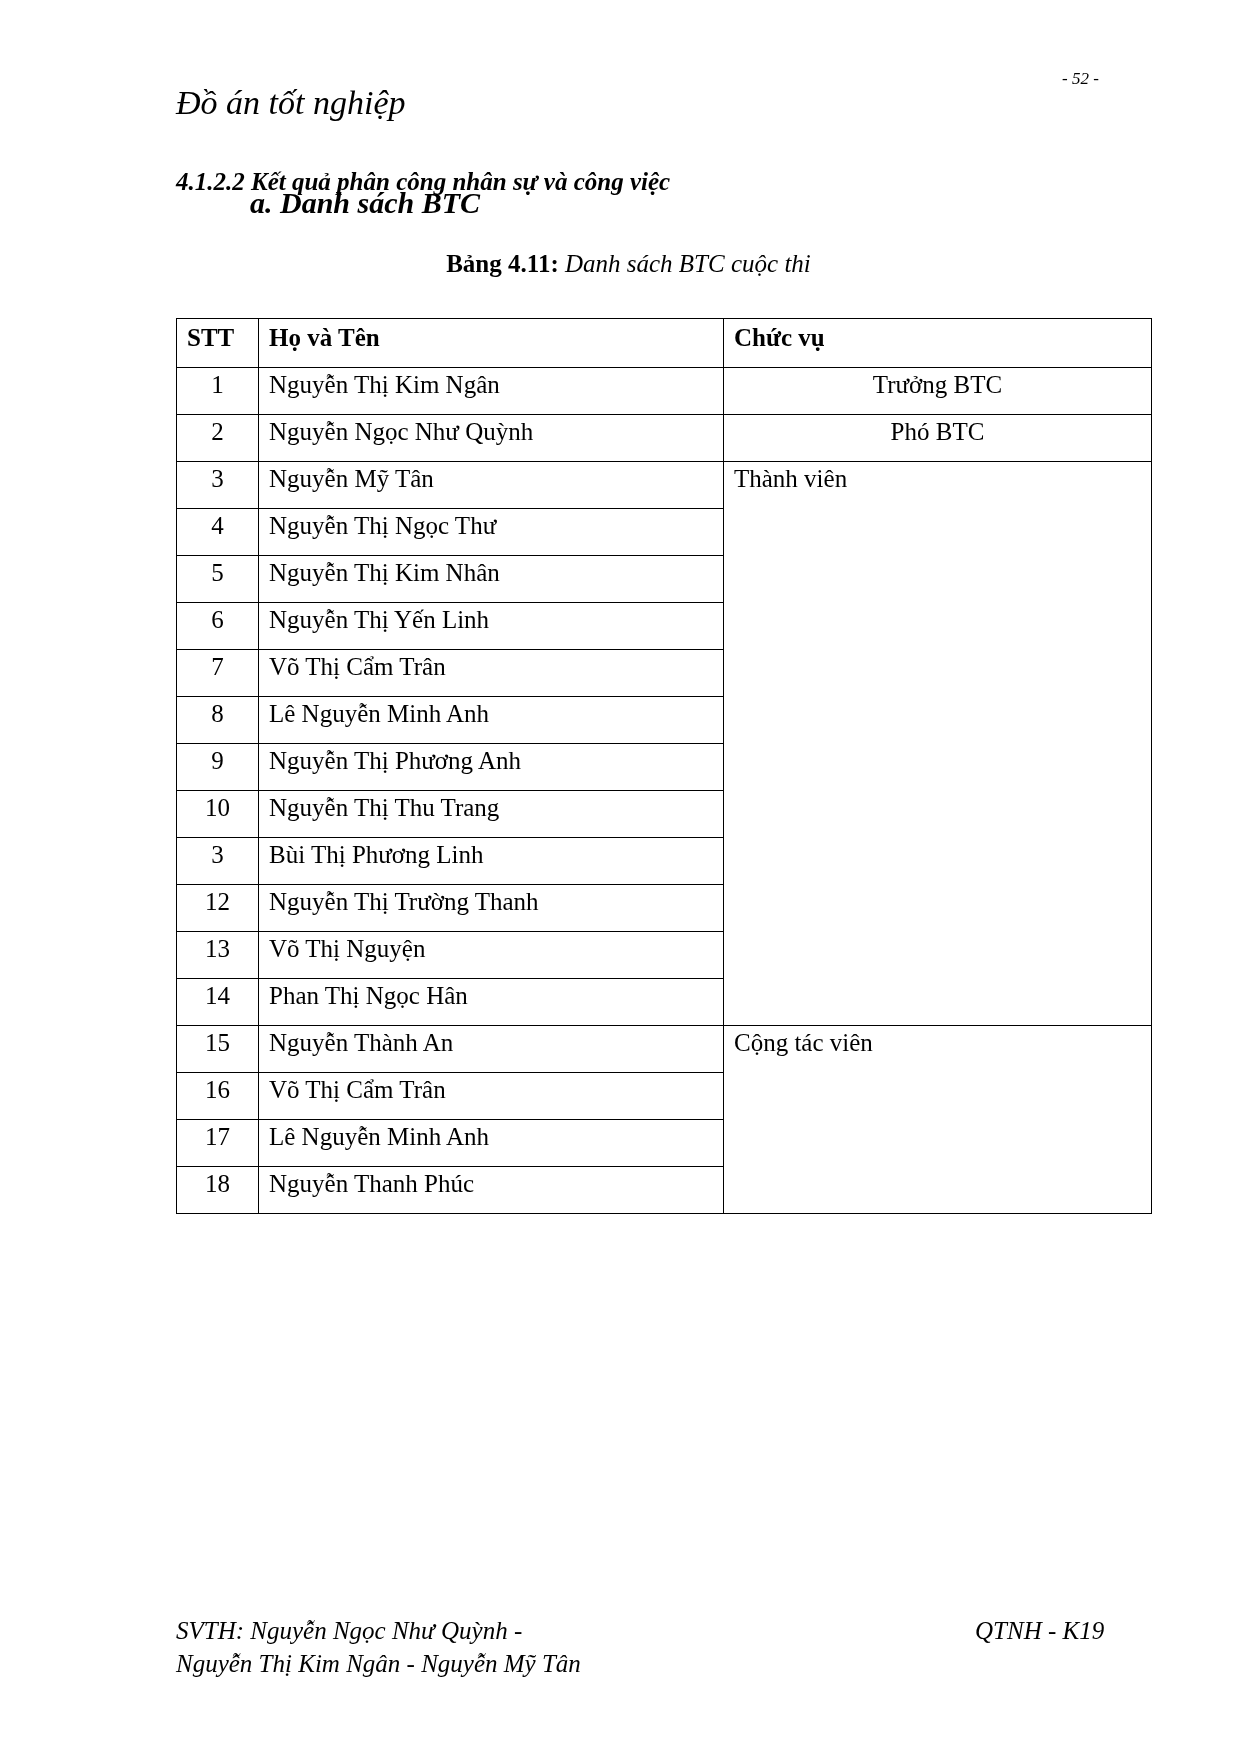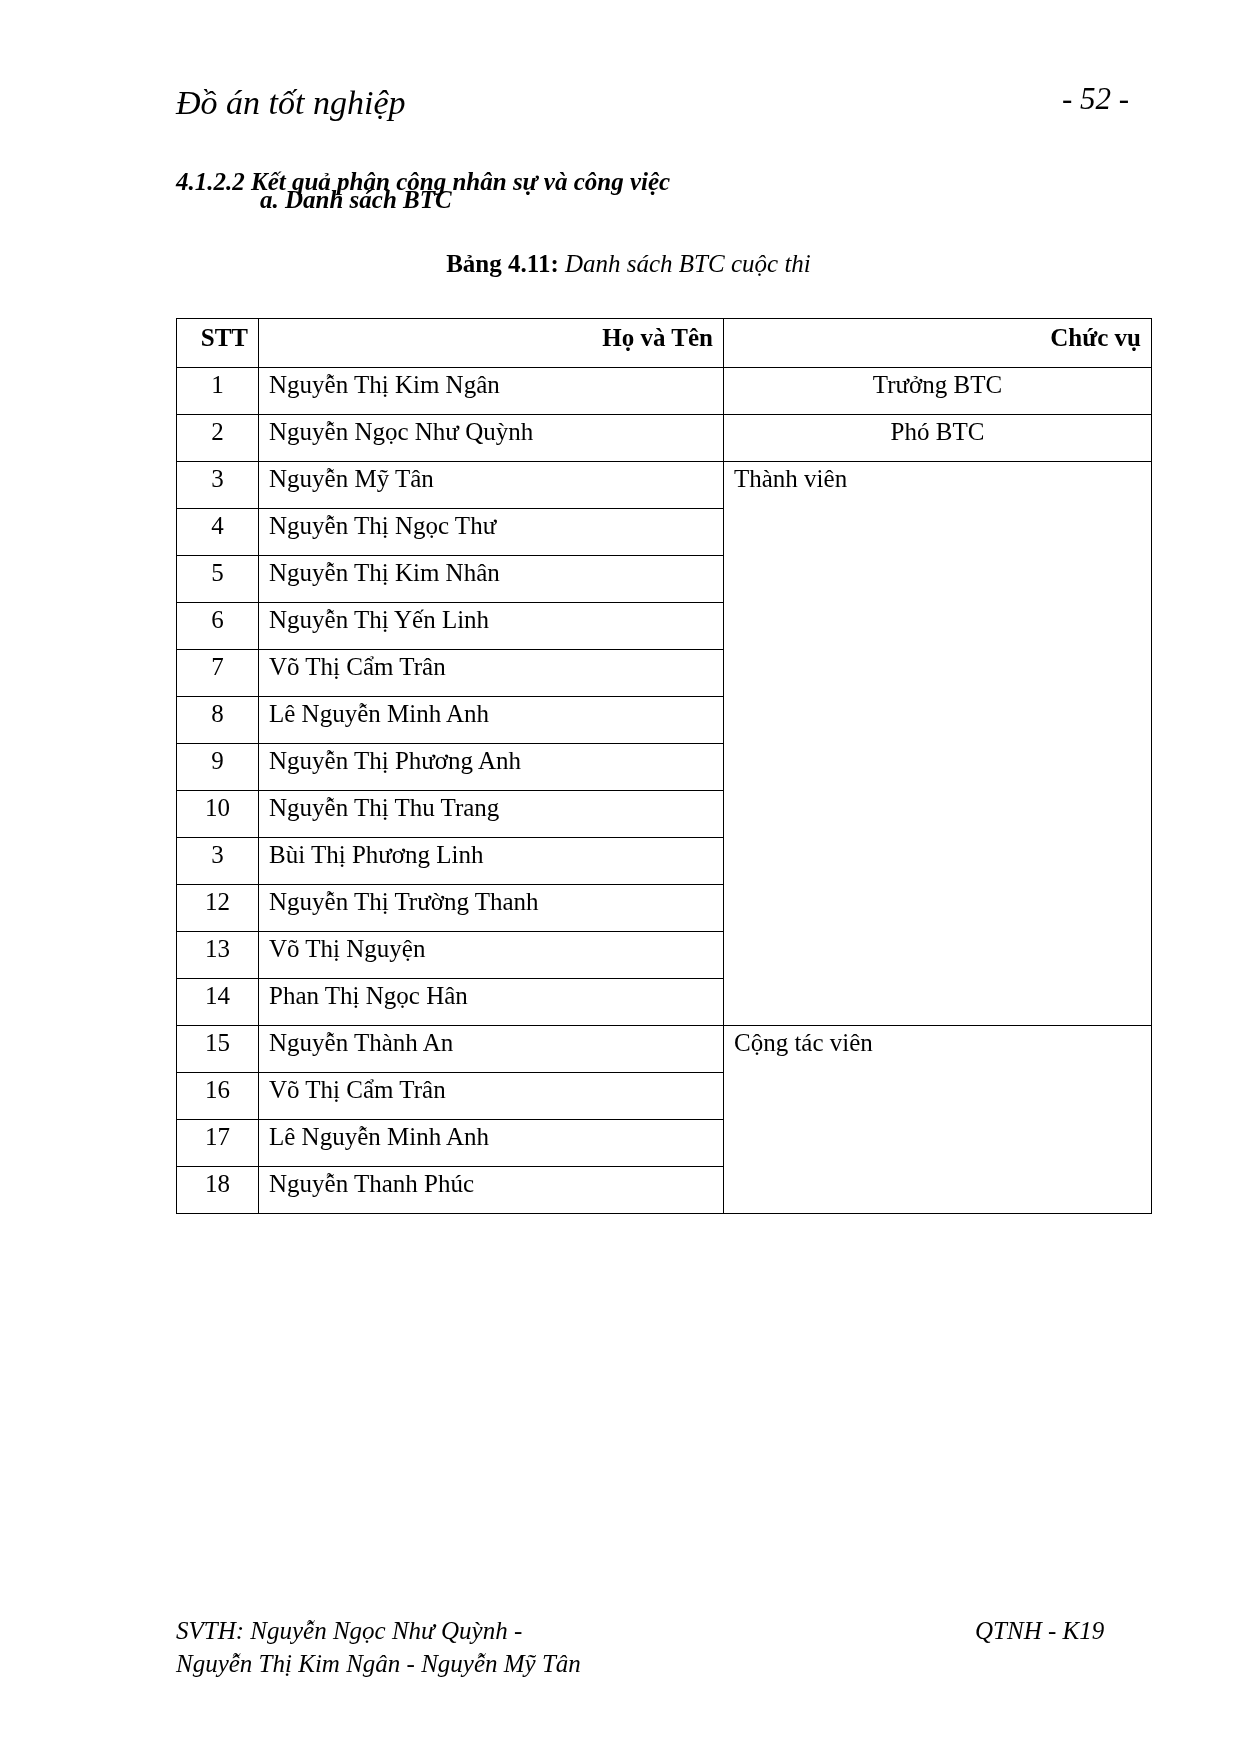--- a/index.html
+++ b/index.html
@@ -2,37 +2,37 @@
 <html><head>
 <meta charset="utf-8">
 <style>
   html, body { margin: 0; padding: 0; background: #ffffff; }
   body {
     width: 1241px; height: 1754px; position: relative; overflow: hidden;
     font-family: "Liberation Serif", "DejaVu Serif", serif; color: #000;
   }
   .abs { position: absolute; white-space: nowrap; }
   .hdr-left { left: 176px; top: 84px; font-size: 34px; font-style: italic; }
-  .hdr-right { left: 1062px; top: 81px; font-size: 31px; font-style: italic; }
+  .hdr-right { left: 1062px; top: 69px; font-size: 17px; font-style: italic; }
   .section-title { left: 176px; top: 124px; font-size: 25px; font-weight: bold; font-style: italic; margin-top: 44px; }
-  .sub-title { left: 260px; top: 186px; font-size: 25px; font-weight: bold; font-style: italic; }
+  .sub-title { left: 250px; top: 186px; font-size: 30px; font-weight: bold; font-style: italic; }
   .caption { left: 12px; width: 1233px; top: 250px; font-size: 25px; text-align: center; box-sizing: border-box; }
   .caption .cap-label { font-weight: bold; font-style: normal; }
   .caption .cap-text { font-style: italic; }
 
   table.btc {
     position: absolute; left: 176px; top: 318px;
     border-collapse: collapse; table-layout: fixed;
     width: 975px;
   }
   table.btc td, table.btc th {
     border: 1.5px solid #000; font-size: 25px; height: 46px;
     padding: 0 10px; vertical-align: top; line-height: 34px; font-weight: normal;
   }
-  table.btc th { font-weight: bold; text-align: right; padding-top: 2px; }
+  table.btc th { font-weight: bold; text-align: left; padding-top: 2px; }
   col.c-stt { width: 82px; }
   col.c-name { width: 465px; }
   col.c-role { width: 428px; }
   td.stt { text-align: center; padding: 2px 0 0 0; }
   td.name { text-align: left; padding-top: 2px; }
   td.role { text-align: center; padding-top: 2px; }
   td.role-mid { text-align: left; vertical-align: middle; }
 
   .ftr-1 { left: 176px; top: 1617px; font-size: 25px; font-style: italic; }
   .ftr-2 { left: 176px; top: 1650px; font-size: 25px; font-style: italic; }

